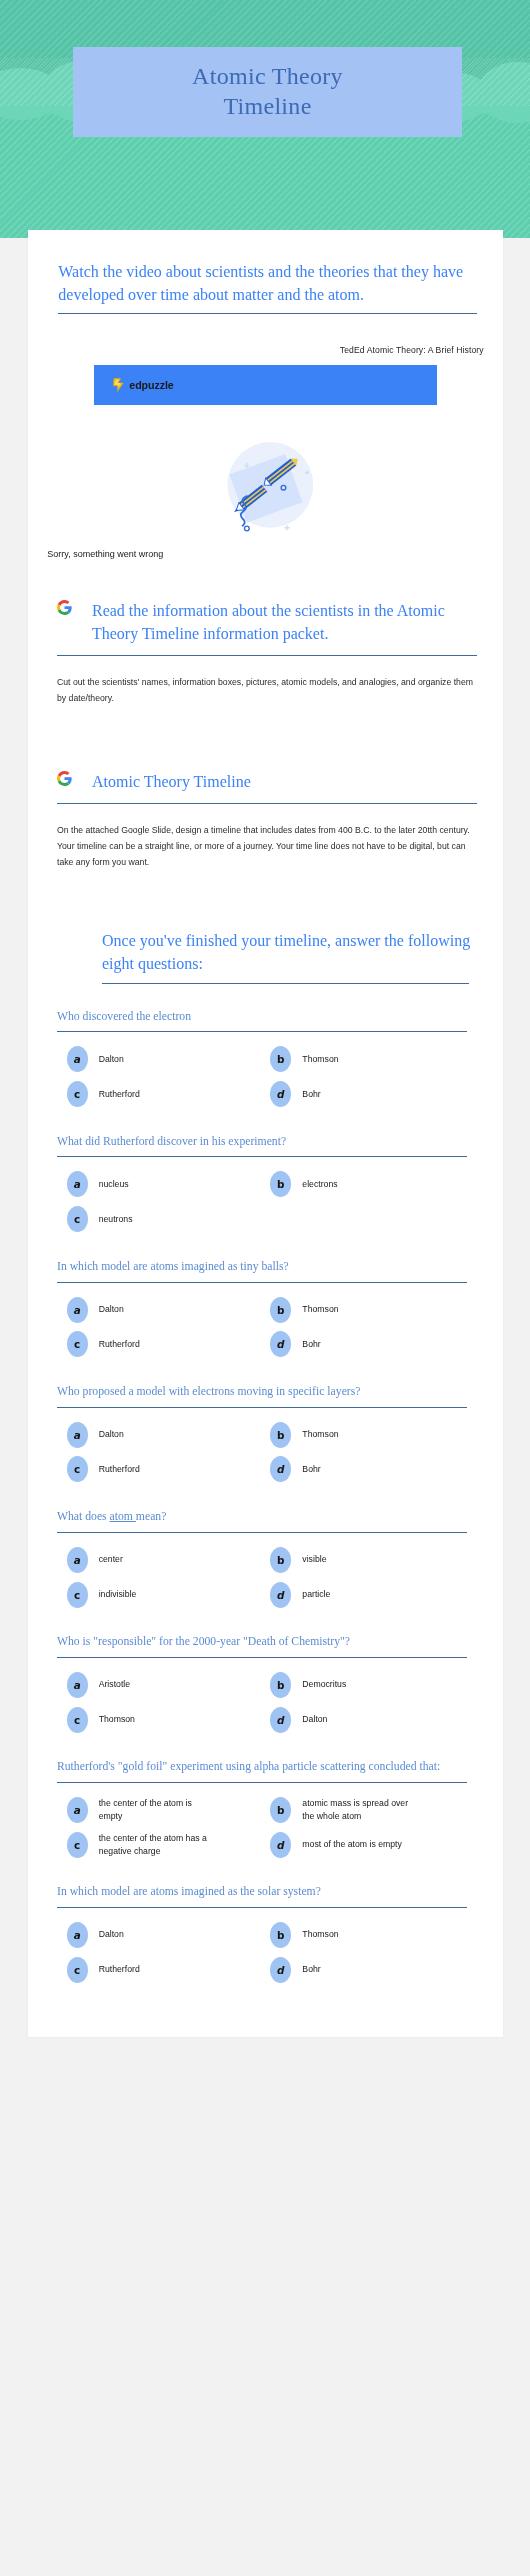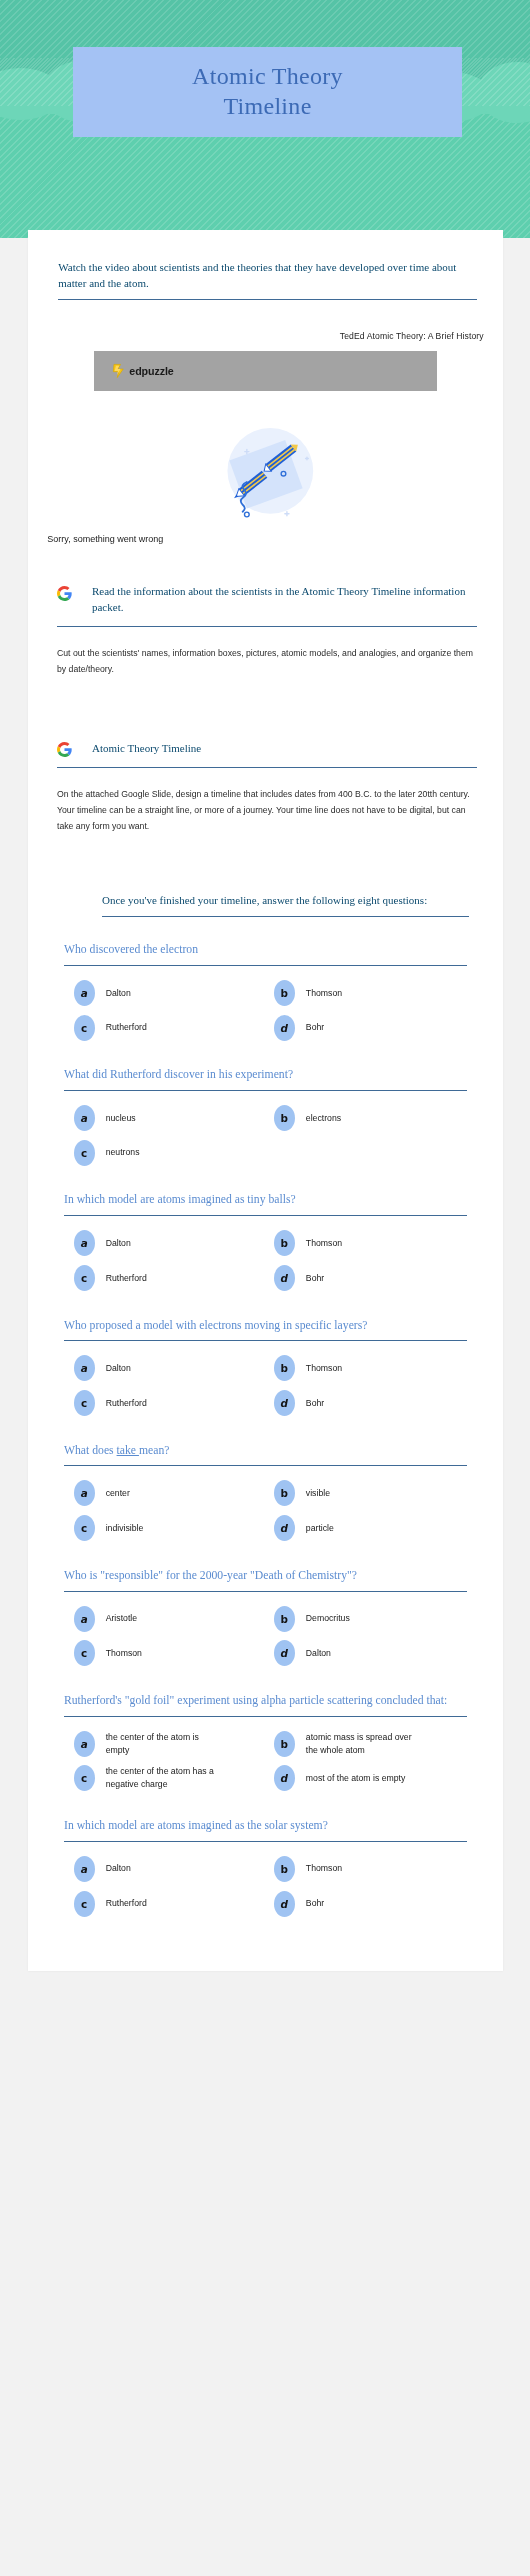--- a/index.html
+++ b/index.html
@@ -84,23 +84,23 @@
     width: 475px;
     background: #ffffff;
     padding: 0 0 28px 0;
     box-shadow: 0 0.7px 2.1px rgba(0,0,0,0.06);
   }
 
   .section { padding: 0 19.3px; }
 
   .heading-serif {
     font-family: "Liberation Serif", serif;
-    font-size: 11px;
+    font-size: 16px;
     line-height: 1.45;
-    color: #0c4a6e;
+    color: #3b82f6;
     font-weight: 400;
   }
   .heading-rule {
     border: 0;
     border-top: 0.7px solid #3f6a96;
     margin-top: 7px;
   }
   .body-text {
     font-family: "Liberation Sans", sans-serif;
     font-size: 8.7px;
@@ -117,21 +117,21 @@
   .video-title {
     text-align: right;
     font-size: 8.6px;
     color: #1e1e1e;
     letter-spacing: 0.1px;
   }
   .edp-bar {
     margin: 9.7px auto 0 auto;
     width: 343px;
     height: 40px;
-    background: #a3a3a3;
+    background: #3b82f6;
     display: flex;
     align-items: center;
     padding-left: 18px;
   }
   .edp-logo-mark { width: 14.5px; height: 16px; flex: 0 0 auto; }
   .edp-logo-text {
     font-size: 10.7px;
     font-weight: 600;
     color: #1a1a1a;
     margin-left: 2.8px;
@@ -155,21 +155,21 @@
   .block2 .body-text { padding: 18px 9.7px 0 9.7px; }
 
   .block3 { padding-top: 64px; }
   .block3 .heading-rule { margin-left: 9.7px; margin-right: 7px; margin-top: 9.7px; }
   .block3 .body-text { padding: 18px 9.7px 0 9.7px; }
 
   .block4 { padding-top: 59px; padding-left: 30px; margin-left: 44px; }
   .block4 .heading-rule { margin-right: 15px; margin-top: 7px; }
 
   
-  .questions { padding: 0 19.3px; margin-top: 25px; margin-left: 7px; }
+  .questions { padding: 0 19.3px; margin-top: 25px; }
   .q { padding: 0 9.7px; margin-bottom: 23.5px; }
   .q-title {
     font-family: "Liberation Serif", serif;
     font-size: 11.7px;
     line-height: 1.42;
     color: #5b8cd0;
   }
   .q-title u { text-decoration: underline; }
   .q-rule { border: 0; border-top: 0.7px solid #3f6a96; margin-top: 6.2px; margin-right: 7px; }
   .q-options {
@@ -396,21 +396,21 @@
             <div class="opt-bubble upright">c</div>
             <div class="opt-label">Rutherford</div>
           </div>
           <div class="opt">
             <div class="opt-bubble">d</div>
             <div class="opt-label">Bohr</div>
           </div>
         </div>
       </div>
       <div class="q">
-        <div class="q-title">What does <u>take </u>mean?</div>
+        <div class="q-title">What does <u>atom </u>mean?</div>
         <hr class="q-rule">
         <div class="q-options">
           <div class="opt">
             <div class="opt-bubble">a</div>
             <div class="opt-label">center</div>
           </div>
           <div class="opt">
             <div class="opt-bubble upright">b</div>
             <div class="opt-label">visible</div>
           </div>

